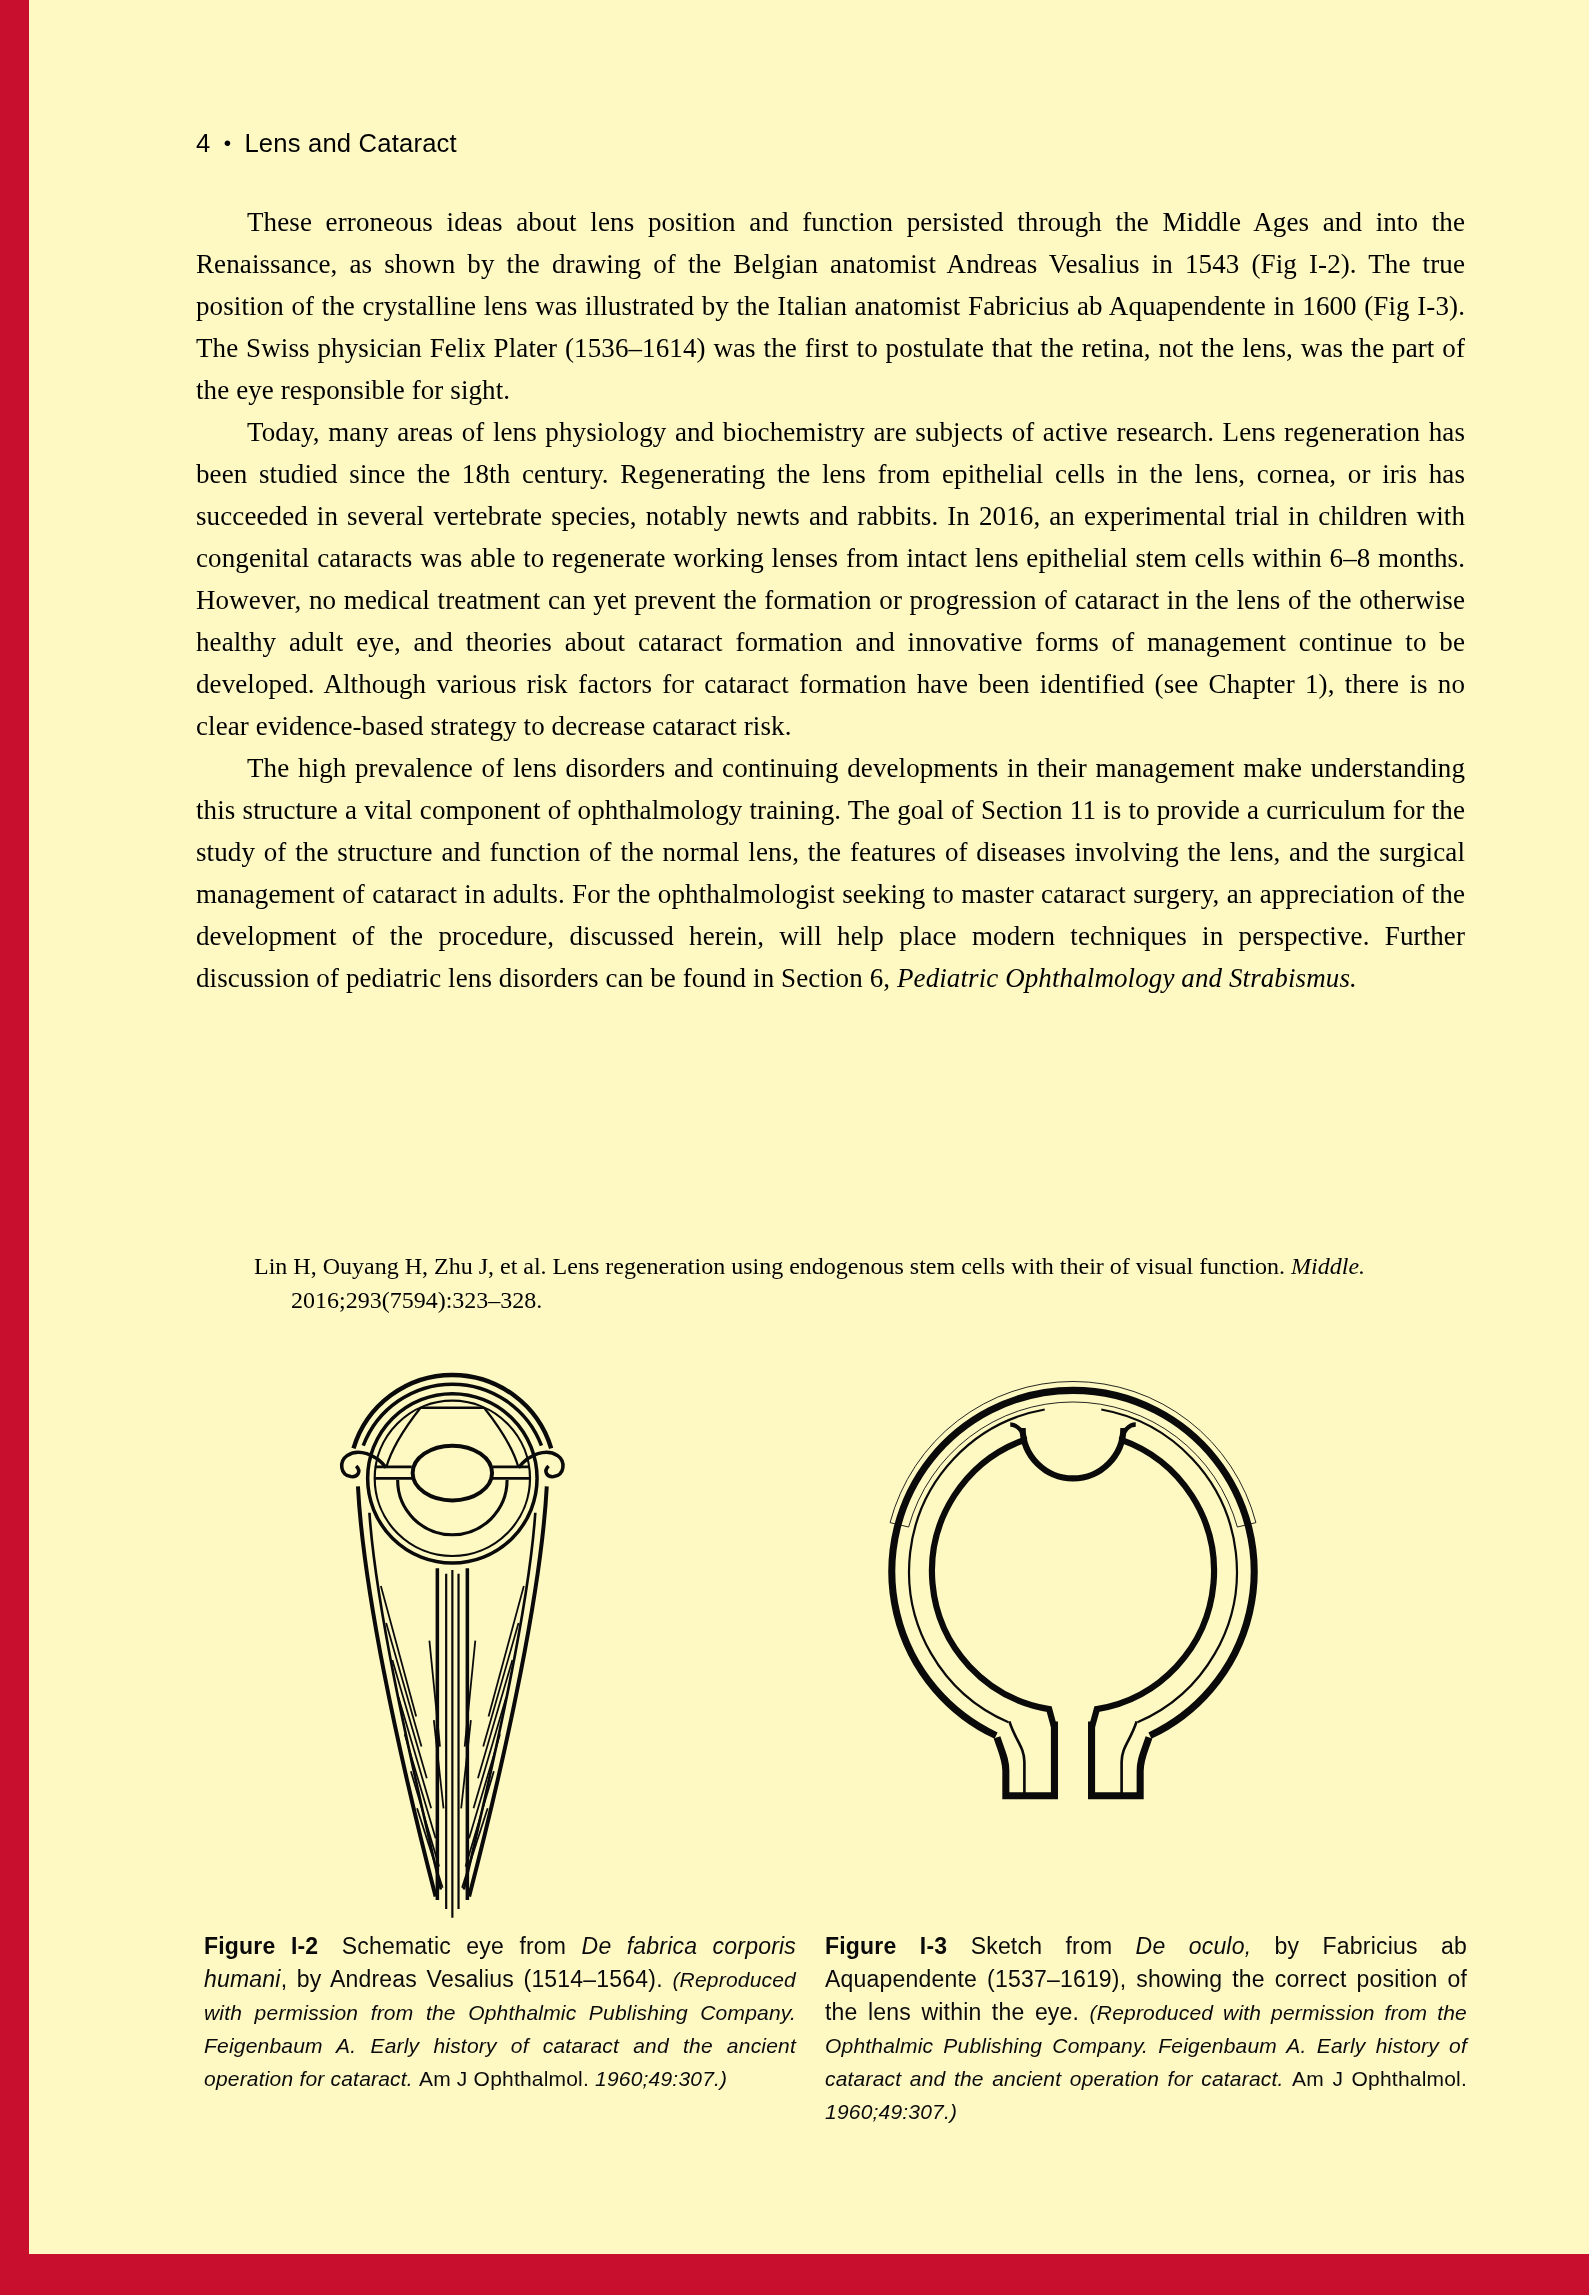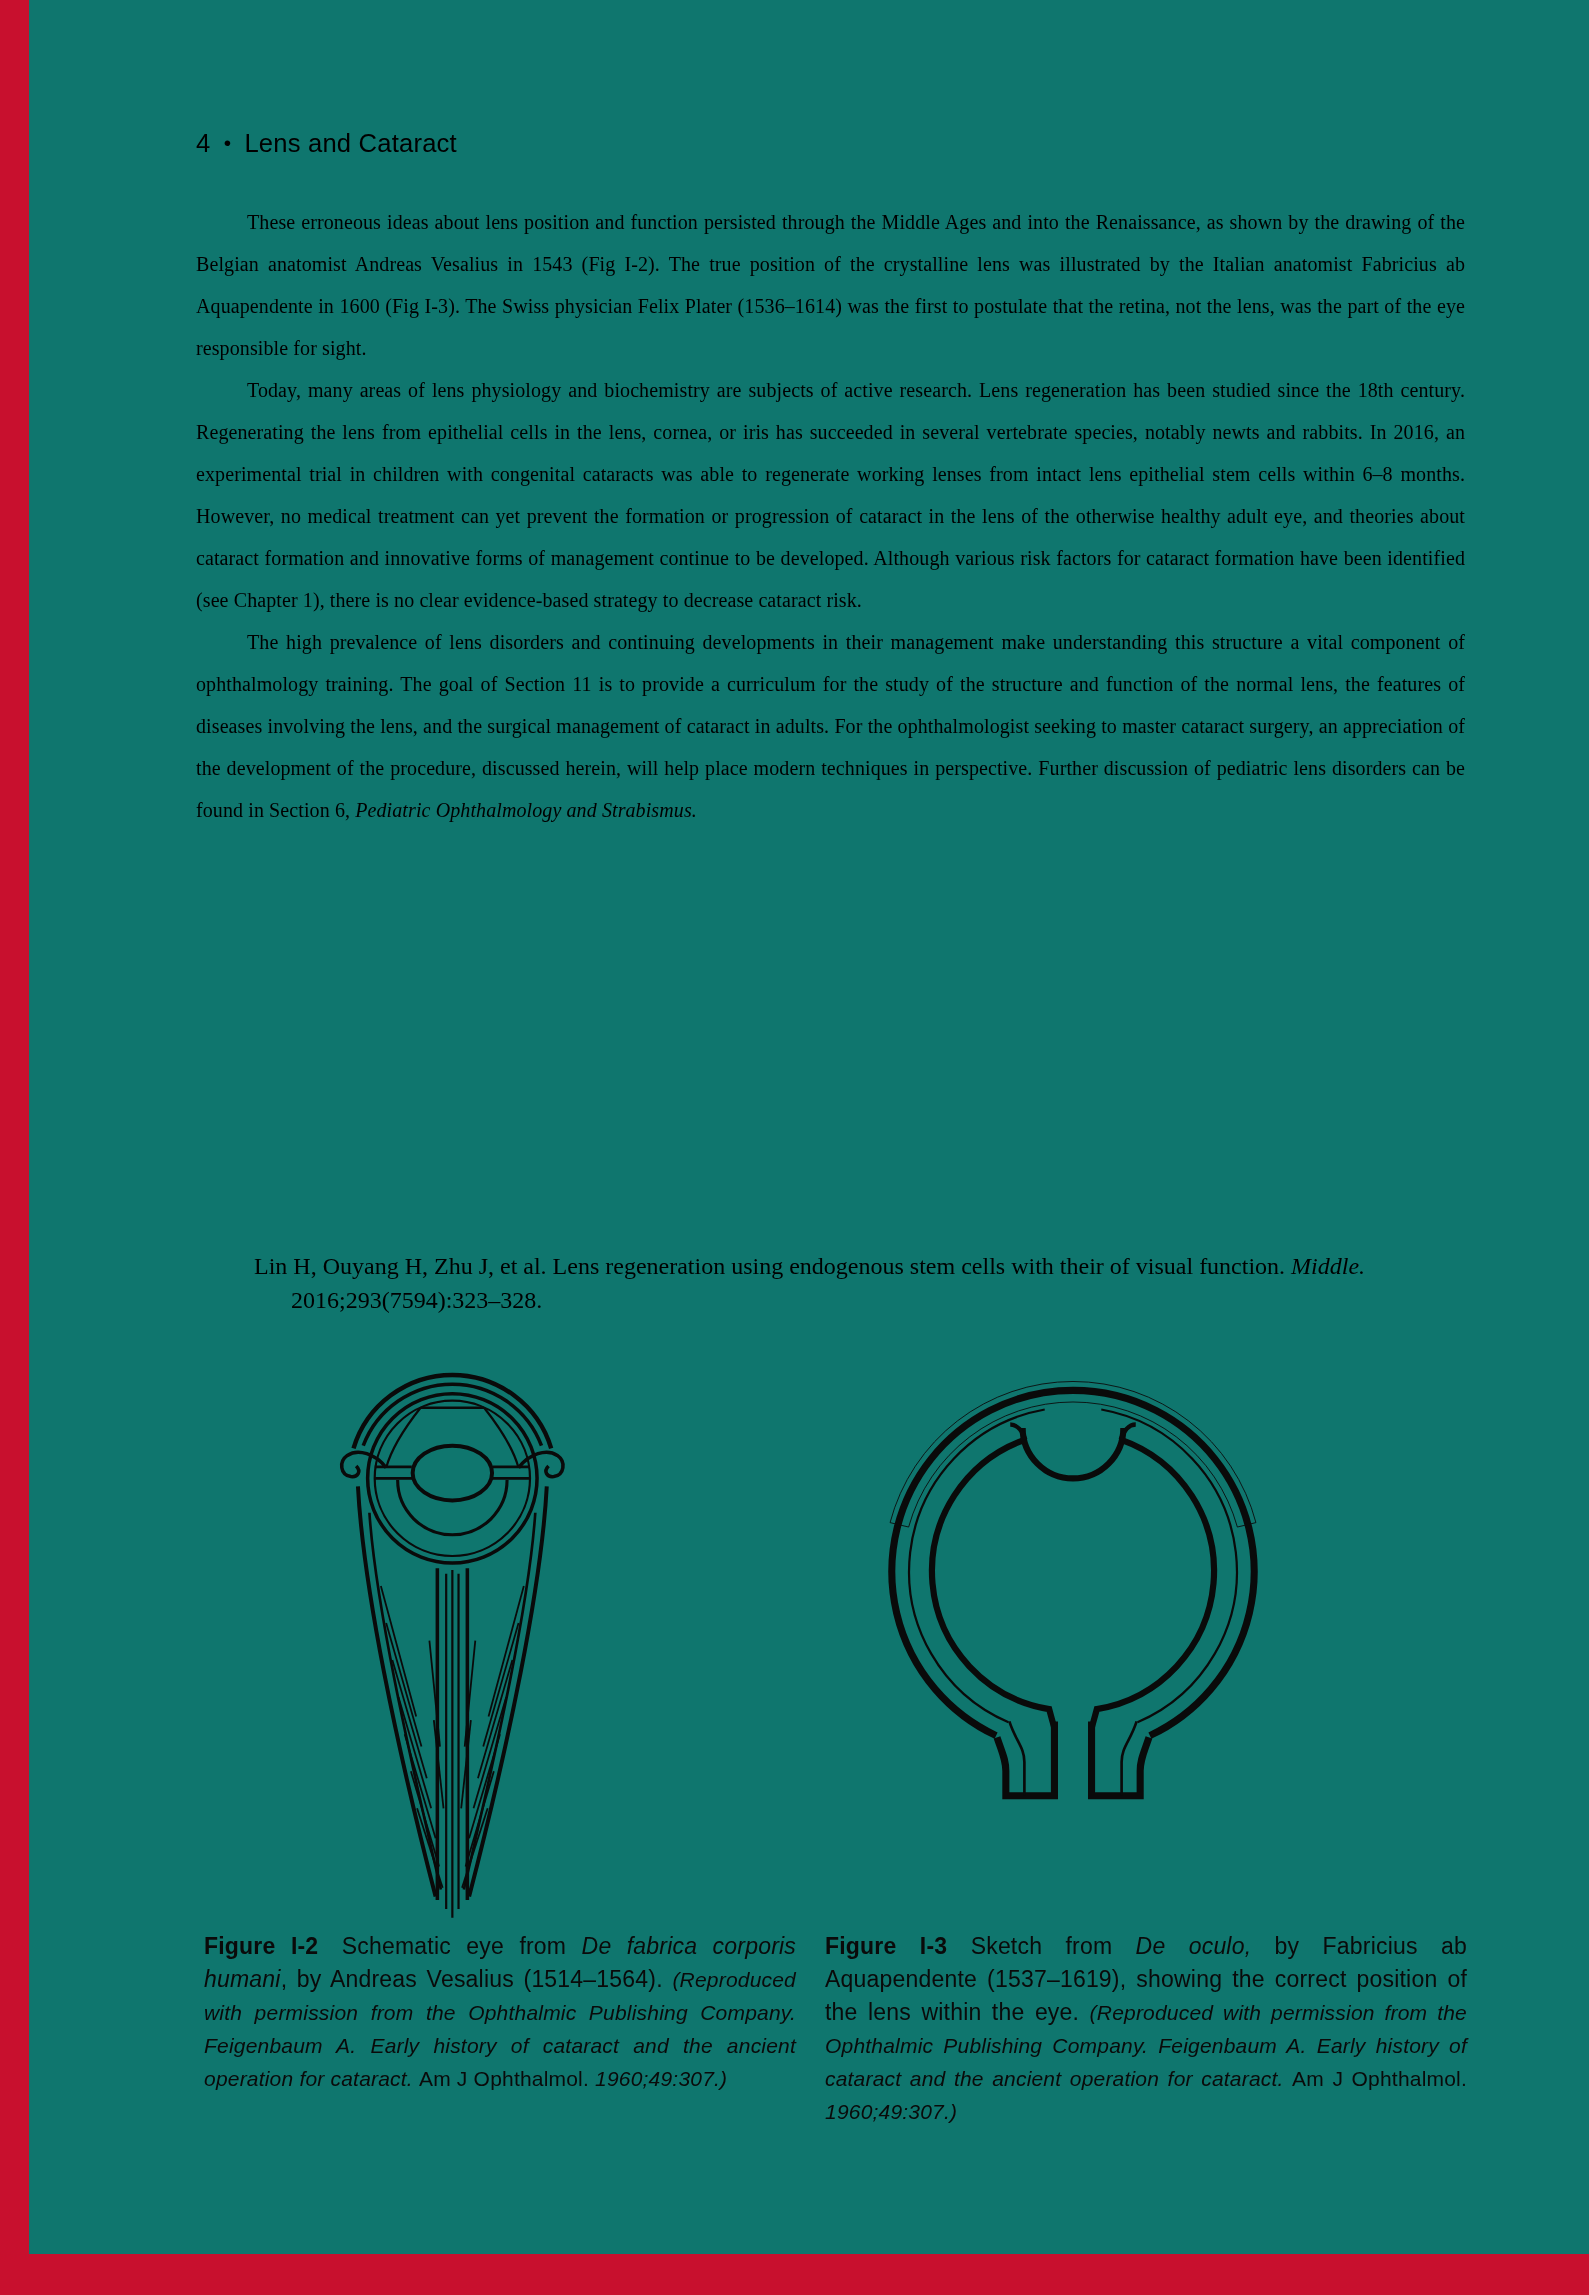--- a/index.html
+++ b/index.html
@@ -1,29 +1,29 @@
 <!DOCTYPE html>
 <html style="font-size:14px"><head>
 <meta charset="utf-8">
 <style>
   html,body{margin:0;padding:0;background:#ffffff;}
   .page{
-    position:relative;width:1589px;height:2295px;background:#0f766e;overflow:hidden;
+    position:relative;width:1589px;height:2295px;background:#fef9c3;overflow:hidden;
     font-family:"Liberation Serif",serif;color:#000;
   }
   .edge-left{position:absolute;left:0;top:0;width:29px;height:2295px;background:#c8102e;}
   .edge-bottom{position:absolute;left:0;top:2254px;width:1589px;height:41px;background:#c8102e;}
   .running-header{
     position:absolute;left:196px;top:129px;
     font-family:"Liberation Sans",sans-serif;font-size:25.6px;letter-spacing:0.2px;color:#000;
   }
   .running-header .bullet{display:inline-block;margin:0 13.2px;transform:translateY(-1.8px);font-size:21px;}
   .bodytext{
     position:absolute;left:196px;top:201px;width:1269px;
-    font-size:20px;line-height:42px;letter-spacing:0.1px;text-align:justify;
+    font-size:27px;line-height:42px;letter-spacing:0.1px;text-align:justify;
   }
   .bodytext p{margin:0;text-indent:51px;}
   .reference{
     position:absolute;left:254px;top:1249px;width:1121px;
     font-size:24px;line-height:34px;padding-left:37px;text-indent:-37px;text-align:left;
   }
   .i{font-style:italic;}
   .b{font-weight:700;}
   .fig{position:absolute;}
   .fig2{left:305px;top:1367px;width:300px;height:558px;}

